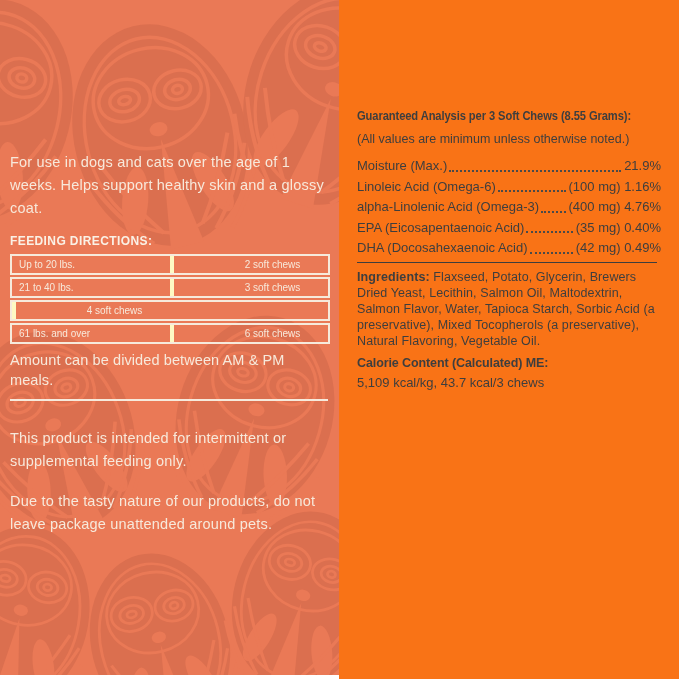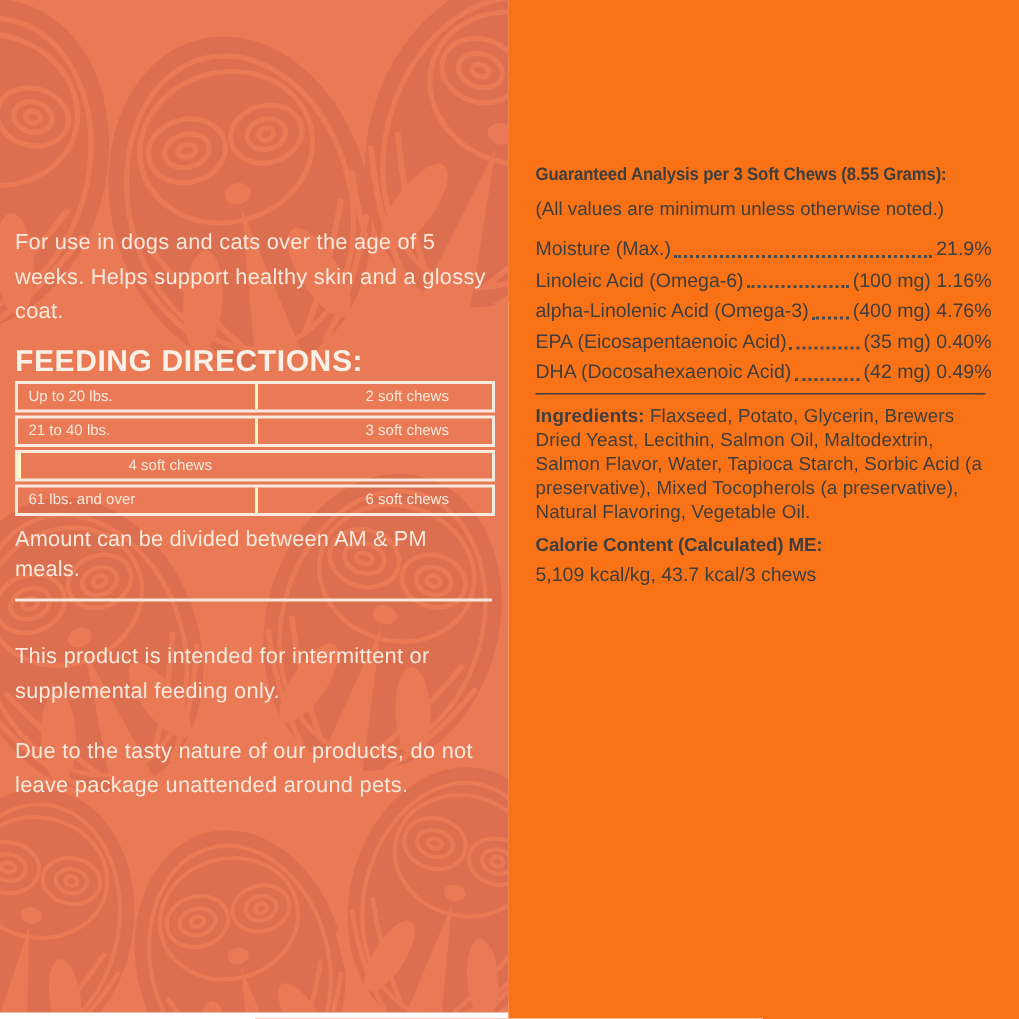--- a/index.html
+++ b/index.html
@@ -12,37 +12,37 @@
     position:relative;width:339px;height:679px;flex:0 0 339px;
     background:#EA7956;overflow:hidden;
   }
   .pattern-svg{position:absolute;top:0;left:0;}
   .left-content{
     position:relative;z-index:2;padding:151px 9px 0 10px;
     color:#F7E9DB;
   }
   .intro{margin:0;font-size:14.5px;line-height:23px;letter-spacing:.2px;}
   .feeding-heading{
-    margin:10px 0 0 0;font-size:20px;line-height:22px;font-weight:bold;
+    margin:10px 0 0 0;font-size:12px;line-height:22px;font-weight:bold;
     letter-spacing:.4px;color:#FAF1E6;
   }
   .ftable{margin-top:0;width:320px;}
   .thead{
     display:flex;background:#FAF2E9;height:20px;align-items:center;
     font-weight:bold;font-size:15px;color:#CC5737;
   }
   .th-weight{width:50%;padding-left:9px;box-sizing:border-box;}
   .th-amount{width:50%;text-align:center;}
   .trow{
     display:flex;height:21px;box-sizing:border-box;
     border:2px solid #F6EADC;margin-top:2px;font-size:10px;color:#F7E9DB;
   }
   .td-weight{width:50%;padding-left:7px;box-sizing:border-box;display:flex;align-items:center;}
   .td-amount{
-    width:50%;box-sizing:border-box;border-left:2px solid #fef9c3;
+    width:50%;box-sizing:border-box;border-left:4px solid #fef9c3;
     display:flex;align-items:center;justify-content:center;padding-left:43px;
   }
   .tnote{margin:6px 0 0 0;font-size:14.5px;line-height:20px;letter-spacing:.1px;}
   .divider-left{margin-top:9px;width:318px;height:2px;background:#F6EADC;}
   .para{margin:0;font-size:14.5px;line-height:23px;letter-spacing:.2px;}
   .para1{margin-top:26px;}
   .para2{margin-top:17px;}
   .bottom-strip{
     position:absolute;left:0;bottom:0;width:339px;height:4px;background:#FFFFFF;z-index:3;
   }
@@ -108,21 +108,21 @@
       <use href="#steak" transform="translate(160,135) rotate(-14)"></use>
       <use href="#steak" transform="translate(332,95) rotate(18)"></use>
       <use href="#steak" transform="translate(55,430) rotate(-20) scale(0.9)"></use>
       <use href="#steak" transform="translate(255,415) rotate(16) scale(0.9)"></use>
       <use href="#steak" transform="translate(20,615) rotate(10) scale(0.8)"></use>
       <use href="#steak" transform="translate(160,642) rotate(-14) scale(0.8)"></use>
       <use href="#steak" transform="translate(302,600) rotate(14) scale(0.8)"></use>
     </svg>
 
     <div class="left-content">
-      <p class="intro">For use in dogs and cats over the age of 5 weeks. Helps support healthy skin and a glossy coat.</p>
+      <p class="intro">For use in dogs and cats over the age of 1 weeks. Helps support healthy skin and a glossy coat.</p>
 
       <h2 class="feeding-heading">FEEDING DIRECTIONS:</h2>
 
       <div class="ftable">
         <div class="trow">
           <div class="td-weight">Up to 20 lbs.</div>
           <div class="td-amount">2 soft chews</div>
         </div>
         <div class="trow">
           <div class="td-weight">21 to 40 lbs.</div>

